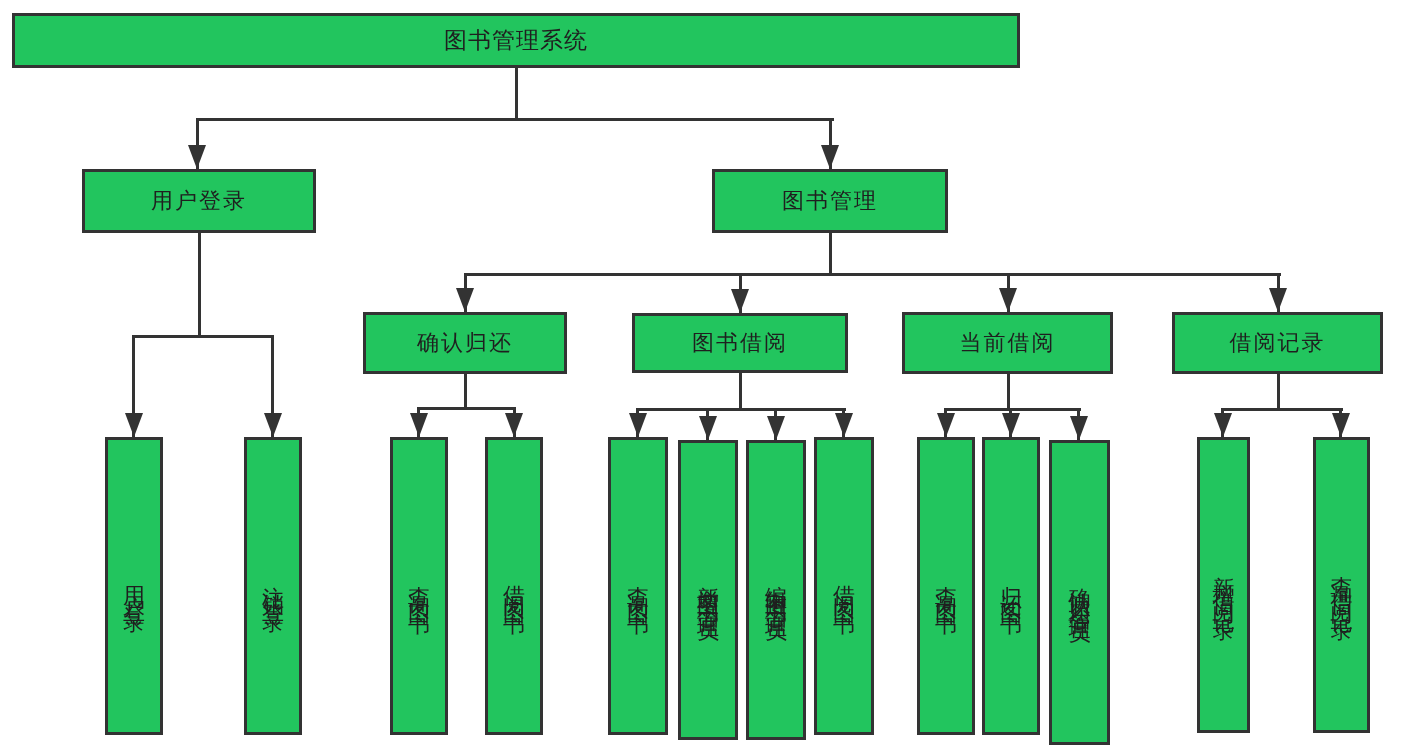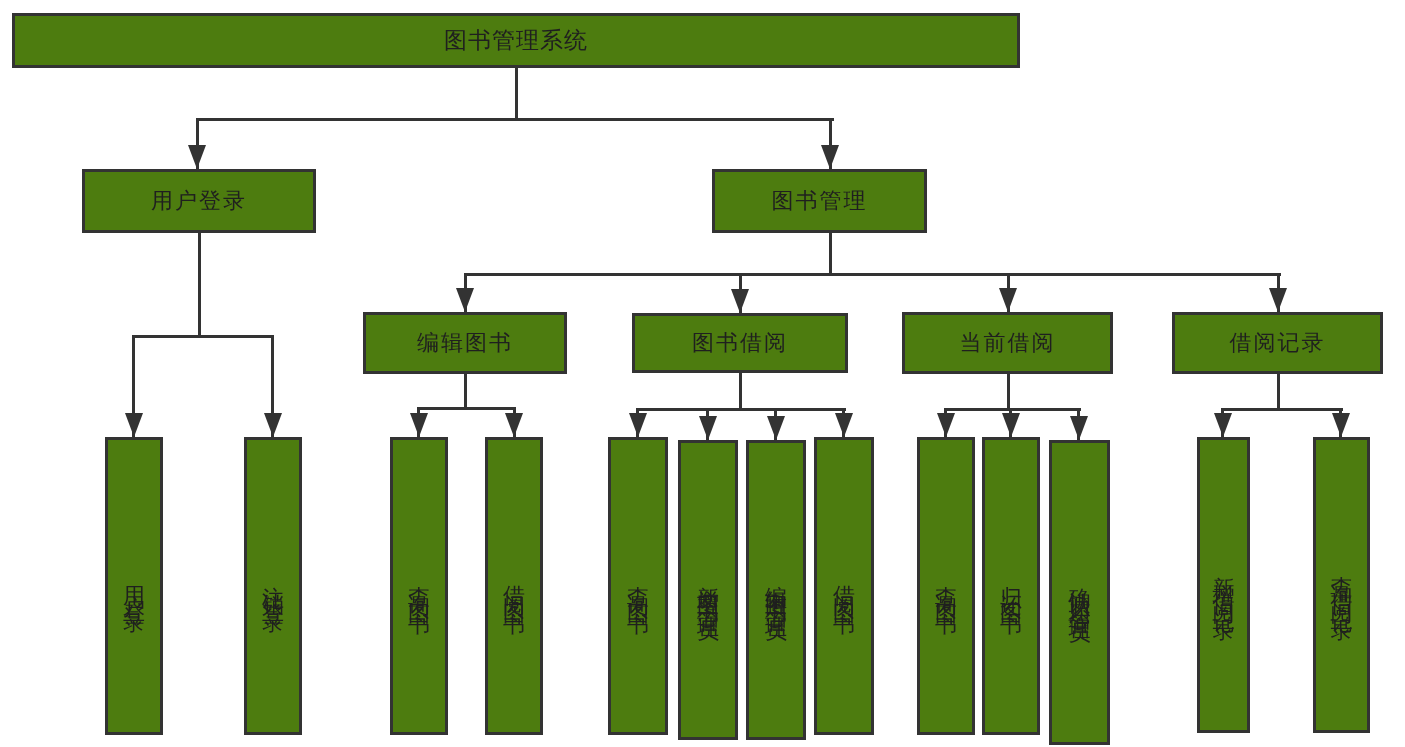--- a/index.html
+++ b/index.html
@@ -2,21 +2,21 @@
 <html><head>
 <meta charset="utf-8">
 <style>
   html,body { margin:0; padding:0; background:#ffffff; }
   .canvas {
     position:relative; width:1405px; height:747px; background:#ffffff;
     font-family:"Liberation Sans","DejaVu Sans",sans-serif; overflow:hidden;
     color:#1f1f1f;
   }
   .node, .leaf {
-    position:absolute; box-sizing:border-box; background:#4d7c0f;
+    position:absolute; box-sizing:border-box; background:#22c55e;
     border:3px solid #333333; display:flex; align-items:center; justify-content:center;
     z-index:3;
   }
   .node { font-size:22px; letter-spacing:2px; }
   .node.root { font-size:23px; letter-spacing:1px; }
   .leaf {
     writing-mode:vertical-rl; text-orientation:mixed;
     font-size:22px; letter-spacing:9px; line-height:1;
   }
   .leaf.long { letter-spacing:5px; }
@@ -92,23 +92,23 @@
   <div class="vline" style="left:1277px;top:374px;width:3px;height:36px;"></div>
   <div class="hline" style="left:1221px;top:408px;width:122px;height:3px;"></div>
   <div class="vline" style="left:1221px;top:408px;width:3px;height:29px;"></div>
   <div class="vline" style="left:1339px;top:408px;width:3px;height:29px;"></div>
   <div class="arrow" style="left:1214px;top:413px;"></div>
   <div class="arrow" style="left:1332px;top:413px;"></div>
 
   <div class="node root" style="left:12px;top:13px;width:1008px;height:55px;">图书管理系统</div>
 
   <div class="node" style="left:82px;top:169px;width:234px;height:64px;">用户登录</div>
-  <div class="node" style="left:712px;top:169px;width:215px;height:64px;">图书管理</div>
+  <div class="node" style="left:712px;top:169px;width:236px;height:64px;">图书管理</div>
 
-  <div class="node" style="left:363px;top:312px;width:204px;height:62px;">编辑图书</div>
+  <div class="node" style="left:363px;top:312px;width:204px;height:62px;">确认归还</div>
   <div class="node" style="left:902px;top:312px;width:211px;height:62px;">当前借阅</div>
   <div class="node" style="left:632px;top:313px;width:216px;height:60px;">图书借阅</div>
   <div class="node" style="left:1172px;top:312px;width:211px;height:62px;">借阅记录</div>
 
   <div class="leaf" style="left:105px;top:437px;width:58px;height:298px;">用户登录</div>
   <div class="leaf" style="left:244px;top:437px;width:58px;height:298px;">注销登录</div>
 
   <div class="leaf" style="left:390px;top:437px;width:58px;height:298px;">查询图书</div>
   <div class="leaf" style="left:485px;top:437px;width:58px;height:298px;">借阅图书</div>
 

